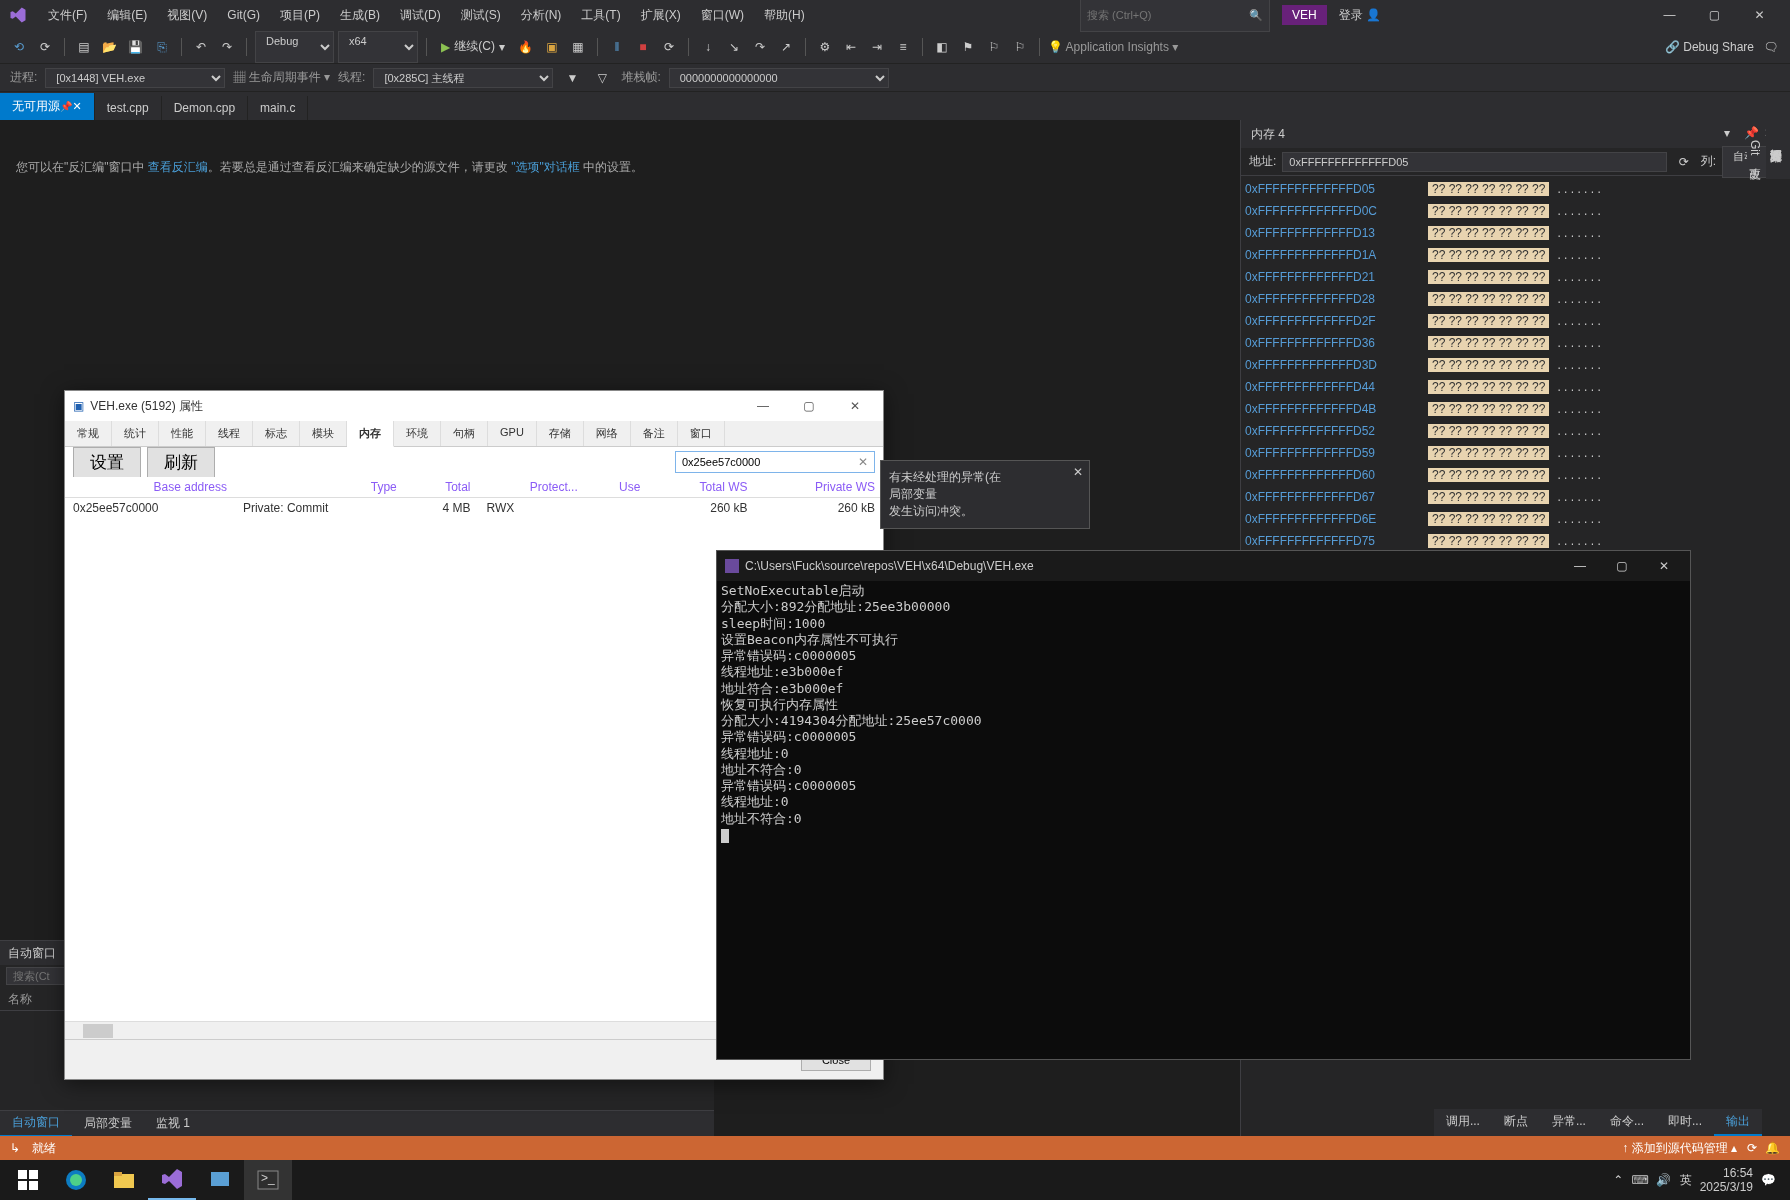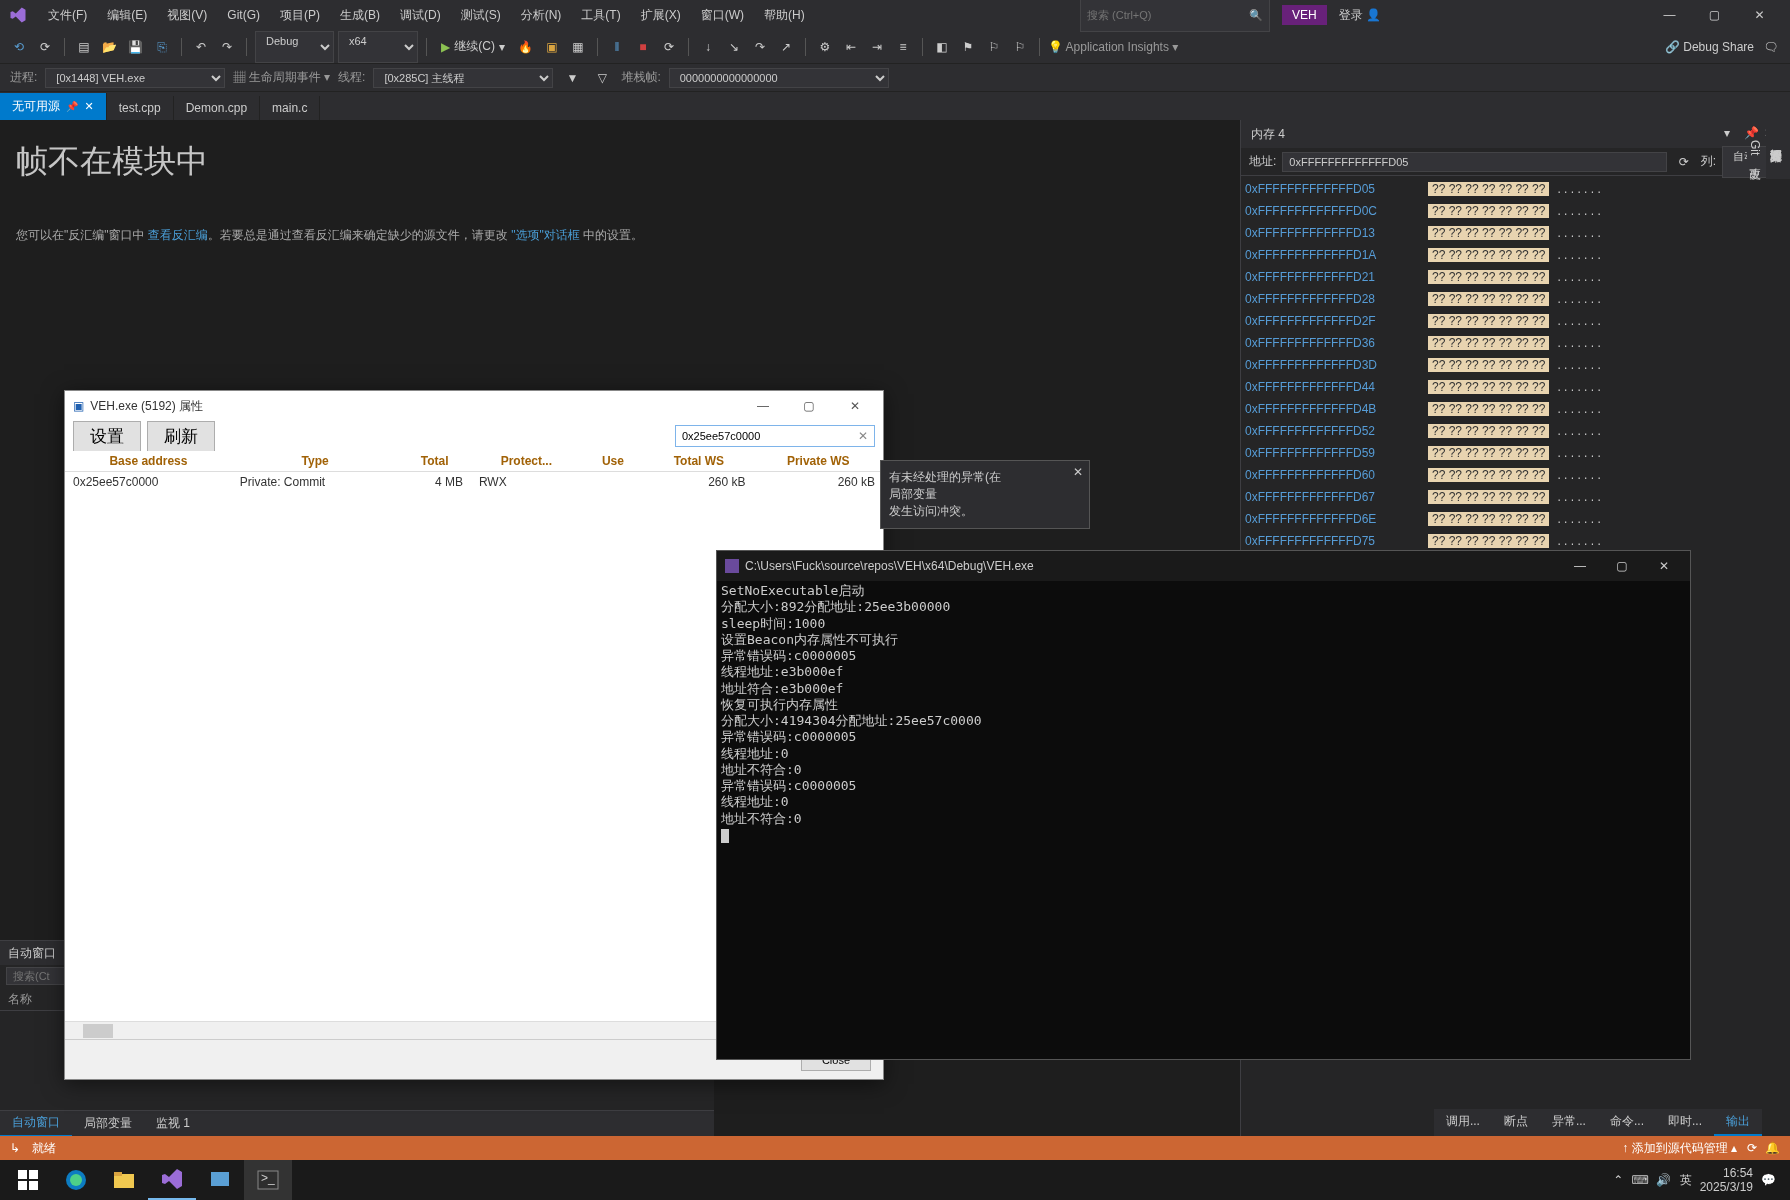--- a/index.html
+++ b/index.html
@@ -18,21 +18,21 @@
 .tb-btn{width:22px;height:22px;display:flex;align-items:center;justify-content:center;color:#ccc;cursor:pointer;border-radius:2px}
 .tb-sep{width:1px;height:18px;background:#555;margin:0 4px}
 .tb-select{background:#333337;border:1px solid #434346;color:#ccc;padding:2px 18px 14px 6px;font-size:11px;height:32px}
 .continue-btn{display:flex;align-items:center;gap:4px;color:#ccc;padding:2px 6px}
 .continue-btn .play{color:#8cc152}
 .liveshare{margin-left:auto;display:flex;align-items:center;gap:6px;color:#ccc}
 .debugbar{height:28px;background:#2d2d30;border-bottom:1px solid #222;display:flex;align-items:center;padding:0 10px;gap:8px;font-size:11px}
 .db-label{color:#999}
 .db-select{background:#333337;border:1px solid #434346;color:#ccc;padding:1px 18px 1px 6px;font-size:11px;height:20px;min-width:140px}
 .tabs{height:28px;background:#2d2d30;display:flex;align-items:flex-end}
-.tab{padding:5px 12px;background:#2d2d30;color:#ccc;border-right:1px solid #222;cursor:pointer;display:flex;align-items:center;gap:6px}
+.tab{padding:5px 12px;background:#2d2d30;color:#ccc;border-right:1px solid #222;cursor:pointer;display:flex;align-items:center;}
 .tab.active{background:#007acc;color:#fff}
 .tab .pin{font-size:10px}
 .tab .close{font-size:11px}
 .main-area{display:flex;height:calc(100% - 120px - 30px - 28px)}
 .editor-pane{flex:1;background:#1e1e1e;padding:20px 16px;color:#ccc;position:relative}
 .editor-pane h1{font-size:32px;font-weight:normal;color:#c6c6c6;margin-bottom:24px}
 .editor-pane p{font-size:13px;line-height:2;color:#aaa}
 .editor-pane a{color:#4a9fd8;text-decoration:none}
 .memory-pane{width:550px;background:#252526;border-left:1px solid #3e3e42;display:flex;flex-direction:column}
 .pane-header{height:28px;background:#2d2d30;display:flex;align-items:center;padding:0 10px;color:#ccc;font-size:12px}
@@ -65,21 +65,21 @@
 .dlg-title .wbtn{width:40px;height:28px;display:flex;align-items:center;justify-content:center;cursor:pointer;color:#555}
 .dlg-tabs{height:26px;background:#f0f0f0;display:flex;border-bottom:1px solid #ccc}
 .dlg-tab{padding:5px 12px;font-size:11px;color:#333;cursor:pointer;border-right:1px solid #ddd}
 .dlg-tab.active{background:#fff;border-bottom:1px solid #fff;margin-bottom:-1px;font-weight:bold}
 .dlg-toolbar{height:30px;background:#fff;display:flex;align-items:center;padding:4px 8px;gap:6px}
 .dlg-toolbar button{padding:3px 16px;font-size:17px;background:#e1e1e1;border:1px solid #adadad;cursor:pointer}
 .dlg-toolbar .search{margin-left:auto;border:1px solid #7eb4ea;padding:3px 6px;width:200px;display:flex;align-items:center}
 .dlg-toolbar .search input{border:none;flex:1;outline:none;font-size:11px}
 .dlg-table{flex:1;overflow:auto}
 .dlg-table table{width:100%;border-collapse:collapse;font-size:11px}
-.dlg-table th{text-align:center;padding:3px 8px;background:#fff;border-bottom:1px solid #ddd;color:#a16207;font-weight:bold}
+.dlg-table th{text-align:right;padding:3px 8px;background:#fff;border-bottom:1px solid #ddd;color:#8b5cf6;font-weight:normal}
 .dlg-table td{padding:3px 8px;color:#333}
 .dlg-footer{height:40px;background:#f0f0f0;display:flex;align-items:center;justify-content:flex-end;padding:0 12px;border-top:1px solid #ccc}
 .dlg-footer button{padding:4px 20px;font-size:11px;background:#e1e1e1;border:1px solid #adadad;cursor:pointer}
 .dlg-scroll{height:18px;background:#f0f0f0;border-top:1px solid #ddd;position:relative}
 .dlg-scroll .thumb{position:absolute;left:18px;width:30px;height:14px;top:2px;background:#ccc}
 
 
 .exc-popup{position:absolute;left:880px;top:460px;width:210px;background:#2d2d30;border:1px solid #555;padding:8px;color:#ccc;font-size:11px;z-index:5}
 .exc-popup .close{position:absolute;right:6px;top:4px;cursor:pointer}
 
@@ -201,21 +201,20 @@
       <span class="pin">📌</span>
       <span class="close">✕</span>
     </div>
   <div class="tab">test.cpp</div>
   <div class="tab">Demon.cpp</div>
   <div class="tab">main.c</div>
 </div>
 
 <div class="main-area">
   <div class="editor-pane">
-    <h1>帧不在模块中</h1>
     <br>
     <p>
       <span>您可以在"反汇编"窗口中 </span><a href="#">查看反汇编</a><span>。若要总是通过查看反汇编来确定缺少的源文件，请更改 </span><a href="#">"选项"对话框</a><span> 中的设置。</span>
     </p>
   </div>
   <div class="memory-pane">
     <div class="pane-header">
       <span>内存 4</span>
       <span class="spacer"></span>
       <span class="ico">▾</span>
@@ -430,20 +429,36 @@
 
 <div class="dialog">
   <div class="dlg-title">
     <span style="color:#2060b0">▣</span>
     <span>VEH.exe (5192) 属性</span>
     <span class="spacer"></span>
     <span class="wbtn">—</span>
     <span class="wbtn">▢</span>
     <span class="wbtn">✕</span>
   </div>
+  <div class="dlg-tabs" id="dlg-tabs">
+      <span class="dlg-tab">常规</span>
+      <span class="dlg-tab">统计</span>
+      <span class="dlg-tab">性能</span>
+      <span class="dlg-tab">线程</span>
+      <span class="dlg-tab">标志</span>
+      <span class="dlg-tab">模块</span>
+      <span class="dlg-tab active">内存</span>
+      <span class="dlg-tab">环境</span>
+      <span class="dlg-tab">句柄</span>
+      <span class="dlg-tab">GPU</span>
+      <span class="dlg-tab">存储</span>
+      <span class="dlg-tab">网络</span>
+      <span class="dlg-tab">备注</span>
+      <span class="dlg-tab">窗口</span>
+    </div>
   <div class="dlg-toolbar">
     <button>设置</button>
     <button>刷新</button>
     <div class="search">
       <input value="0x25ee57c0000" style="">
       <span style="color:#888">✕</span>
     </div>
   </div>
   <div class="dlg-table">
     <table>

